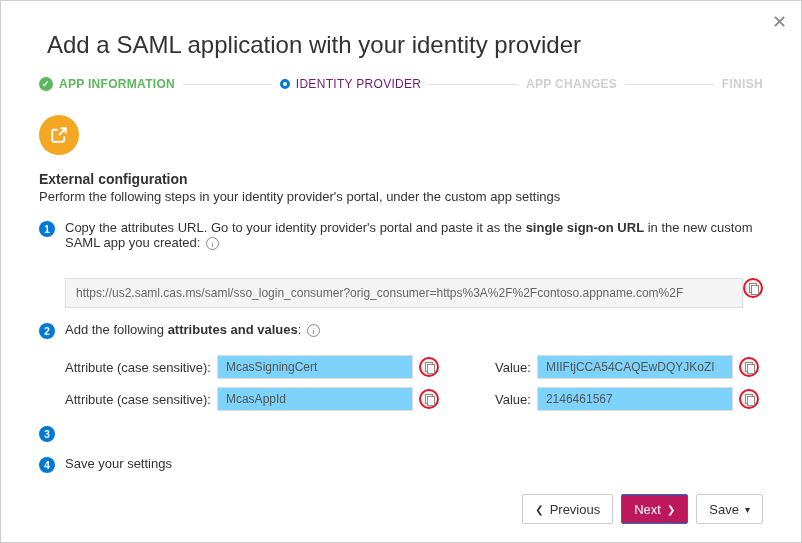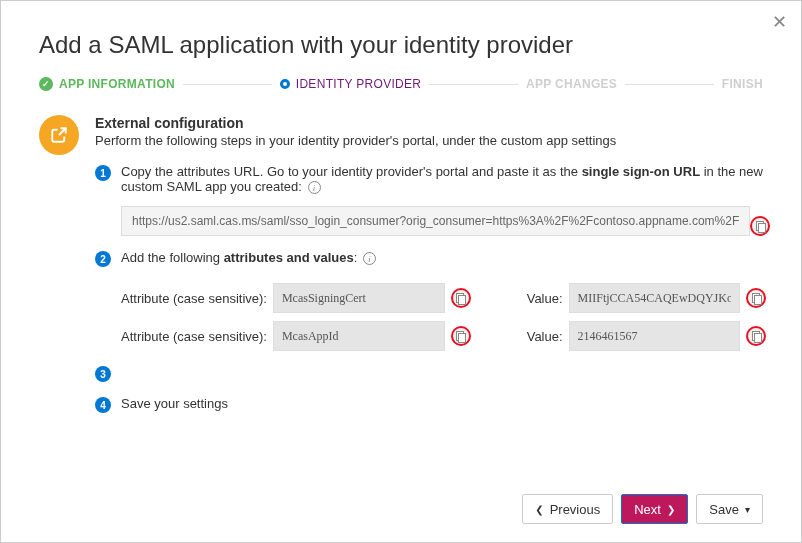--- a/index.html
+++ b/index.html
@@ -21,21 +21,21 @@
     position: absolute;
     top: 10px;
     right: 14px;
     font-size: 18px;
     color: #888;
     cursor: pointer;
   }
   h1 {
     font-weight: 300;
     font-size: 24px;
-    margin: 0 0 18px 0;
+    margin: 0 0 18px 8px;
     color: #333;
   }
   
   .stepper {
     display: flex;
     align-items: center;
     margin-bottom: 24px;
     font-size: 12px;
     letter-spacing: 0.3px;
   }
@@ -48,21 +48,21 @@
     display: inline-flex; align-items: center; justify-content: center;
     margin-right: 6px; font-size: 9px;
   }
   .step.done .icon { background: #5cb85c; color: #fff; }
   .step.active .icon {
     border: 3px solid #0078d4; width: 10px; height: 10px; background: #fff;
   }
   .connector { flex: 1; height: 1px; background: #e0e0e0; margin: 0 8px; }
 
   
-  .section { display: flex; gap: 16px; }
+  .section { display: flex; gap: 16px; flex-direction: column; }
   .section-icon {
     width: 40px; height: 40px;
     background: #f5a623; border-radius: 50%;
     display: flex; align-items: center; justify-content: center;
     flex-shrink: 0; color: #fff;
   }
   .section-body { flex: 1; }
   .section-title { font-weight: 700; font-size: 14px; margin-bottom: 2px; }
   .section-desc { font-size: 13px; color: #333; margin-bottom: 16px; }
   .section-desc b { font-weight: 400; }
@@ -78,21 +78,21 @@
   }
   .step-content { flex: 1; font-size: 13px; }
   .step-content b { font-weight: 700; }
   .info-icon {
     display: inline-flex; width: 13px; height: 13px;
     border: 1px solid #888; border-radius: 50%; color: #888;
     font-size: 9px; align-items: center; justify-content: center;
     margin-left: 2px; vertical-align: middle; font-style: italic; font-family: Georgia, serif;
   }
 
-  .url-row { display: flex; align-items: flex-end; gap: 0; margin-top: 12px; }
+  .url-row { display: flex; align-items: flex-start; gap: 0; margin-top: 28px; }
   .url-box {
     flex: 1; background: #f4f4f4; border: 1px solid #ddd;
     padding: 7px 10px; font-size: 12px; color: #666;
     overflow: hidden; white-space: nowrap;
   }
   .copy-btn {
     width: 20px; height: 20px;
     border: 2px solid #e81123; border-radius: 50%;
     background: #f0f0f0;
     display: flex; align-items: center; justify-content: center;
@@ -109,24 +109,24 @@
   .attr-grid {
     display: grid;
     grid-template-columns: auto 1fr 24px 40px auto 1fr 24px;
     gap: 8px 6px;
     align-items: center;
     margin-top: 18px;
     font-size: 13px;
   }
   .attr-grid .label { white-space: nowrap; color: #333; }
   .attr-grid input {
-    width: 100%; height: 30px;
-    background: #e5e5e5; border: 1px solid #ddd;
+    width: 100%; height: 24px;
+    background: #7dd3fc; border: 1px solid #ddd;
     padding: 4px 8px; font-size: 12px; color: #555;
-    font-family: Liberation Serif, serif;
+    font-family: Liberation Sans, sans-serif;
   }
   .spacer { width: 20px; }
 
   
   .footer {
     position: absolute; bottom: 18px; right: 38px;
     display: flex; gap: 8px;
   }
   .btn {
     height: 30px; padding: 0 12px;

